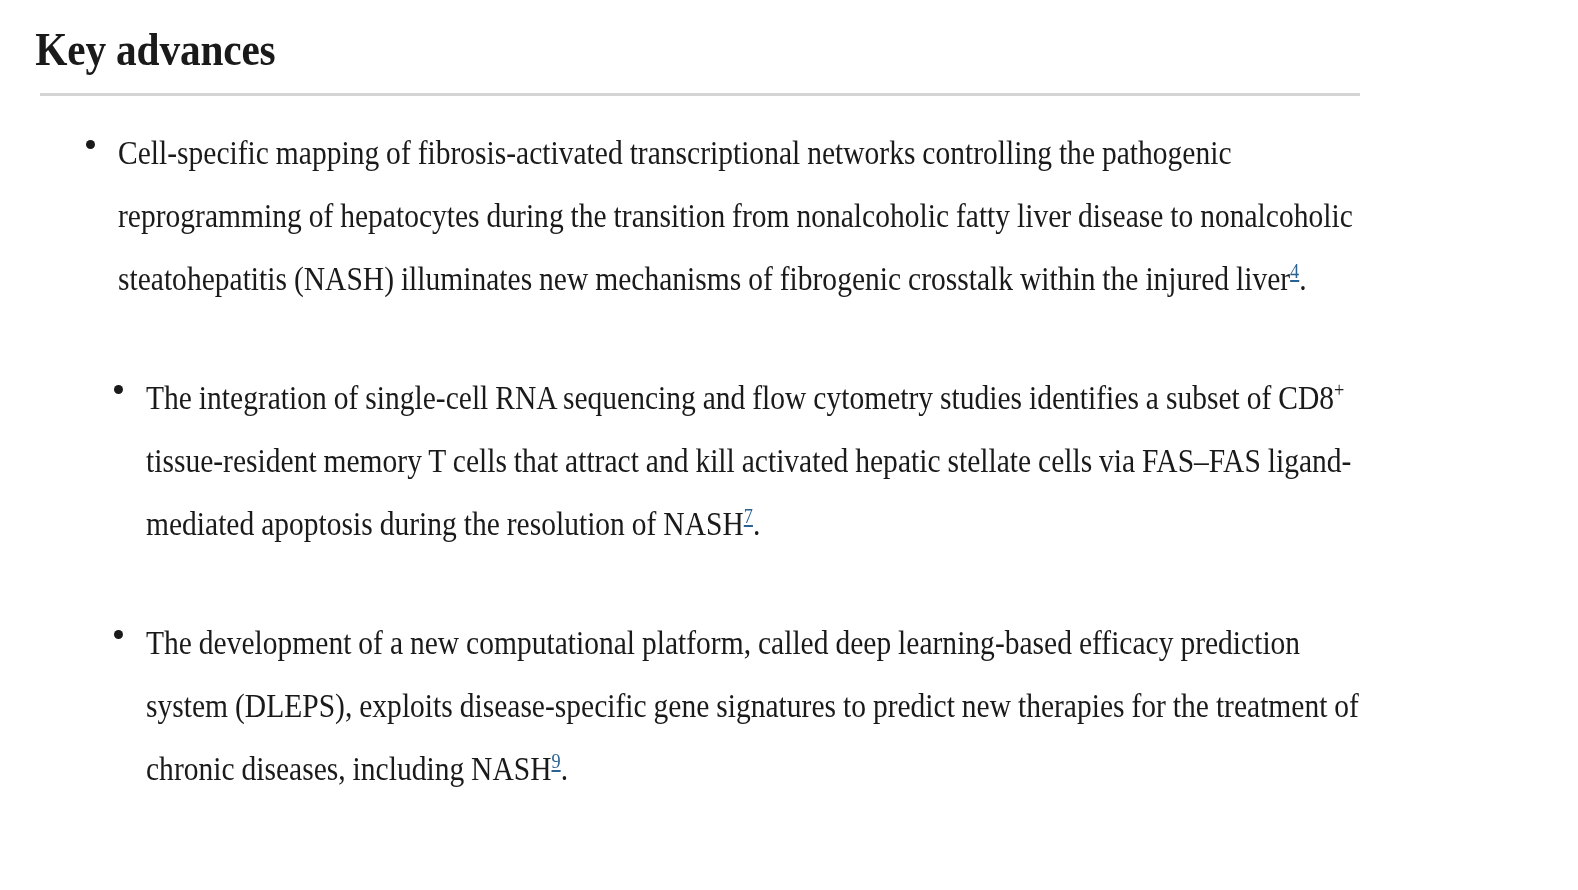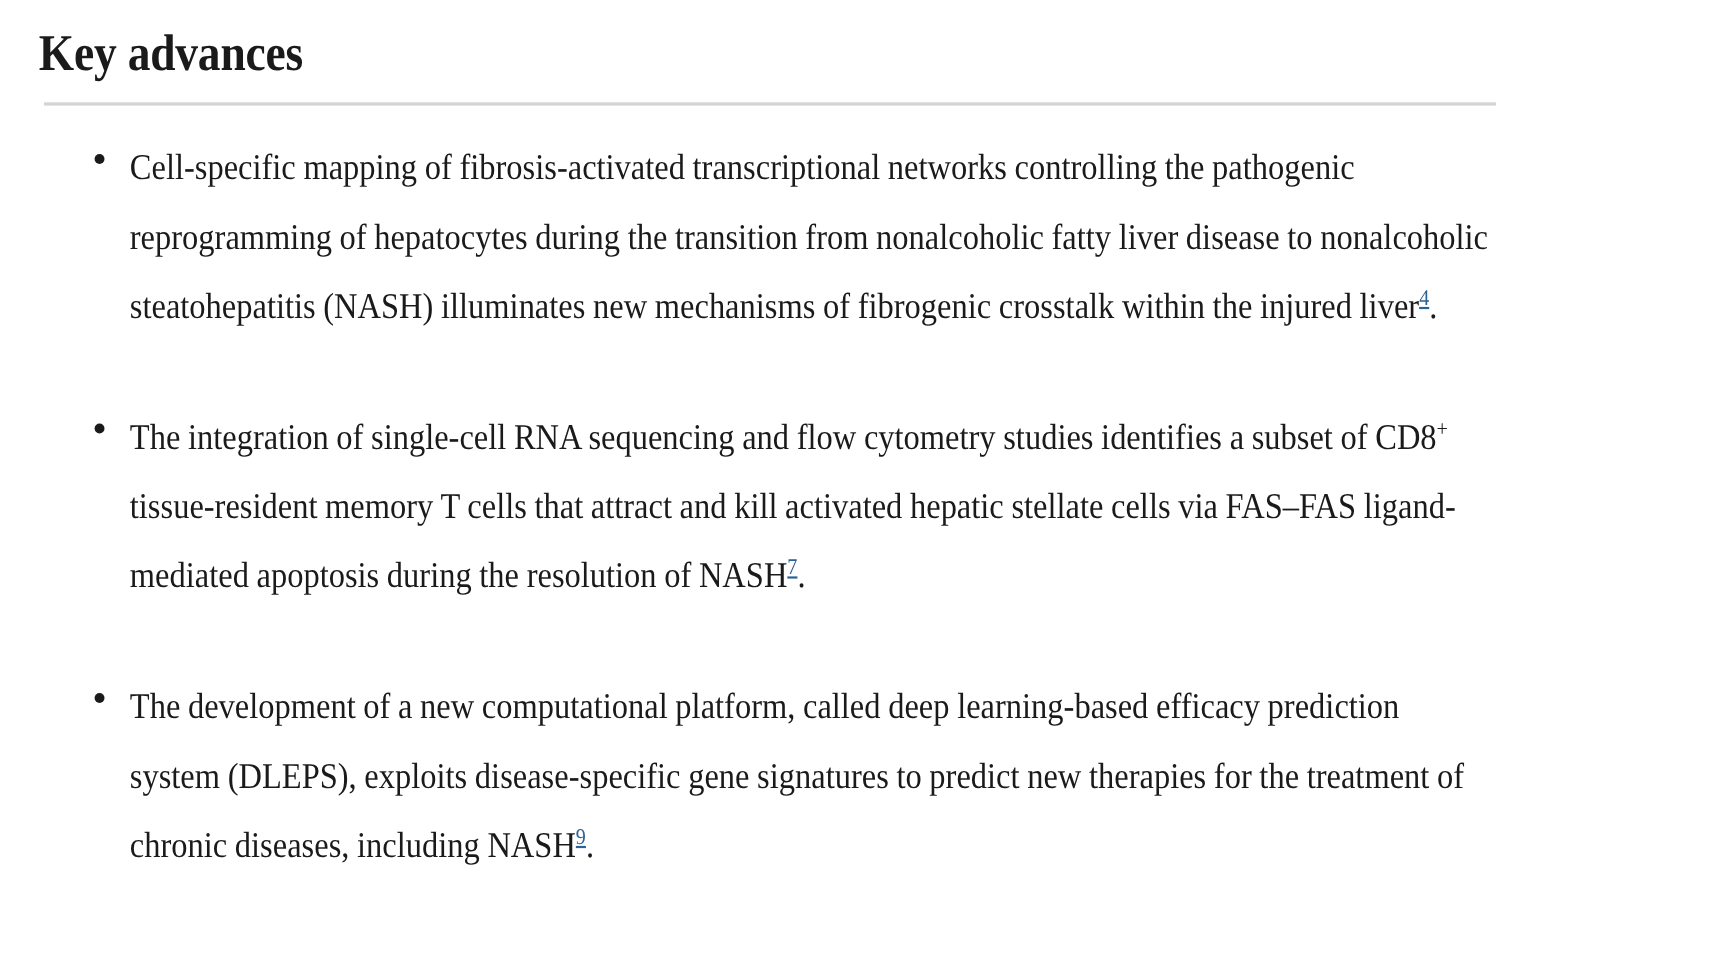--- a/index.html
+++ b/index.html
@@ -52,20 +52,21 @@
     margin: 0;
     padding: 17px 40px 0 118px;
   }
 
   .ka-item:first-child {
     padding-top: 26px;
   }
 
   .ka-item + .ka-item {
     padding-top: 56px;
+    margin-left: 28px;
   }
 
   .ka-bullet {
     position: absolute;
     left: 86px;
     width: 9px;
     height: 9px;
     border-radius: 50%;
     background: #1a1a1a;
   }

